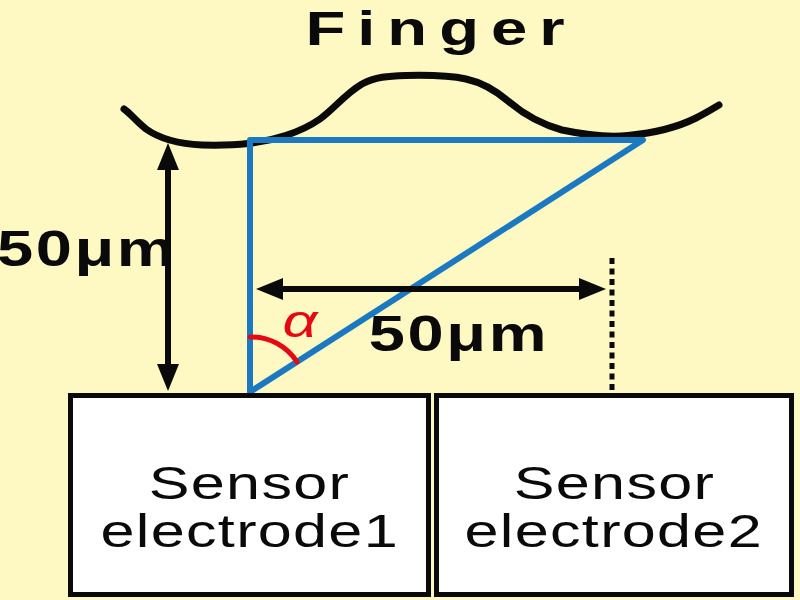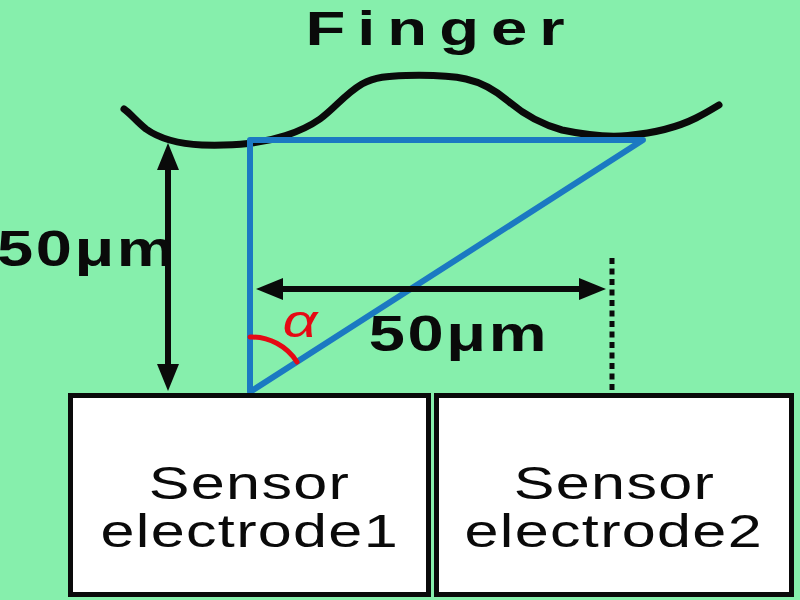--- a/index.html
+++ b/index.html
@@ -1,17 +1,17 @@
 <!DOCTYPE html>
 <html><head>
 <meta charset="utf-8">
 <style>
   html,body{margin:0;padding:0;background:#fff;}
   .canvas{
-    position:relative;width:800px;height:600px;background:#86efac;
+    position:relative;width:800px;height:600px;background:#fef9c3;
     overflow:hidden;font-family:"Liberation Sans",sans-serif;
   }
   .canvas svg{position:absolute;left:0;top:0;}
   .t{
     position:absolute;color:#0a0a0a;white-space:nowrap;
     font-family:"Liberation Sans",sans-serif;line-height:1.15;
   }
   .title{
     left:241px;top:0;width:400px;text-align:center;
     font-size:49px;font-weight:bold;letter-spacing:9px;

